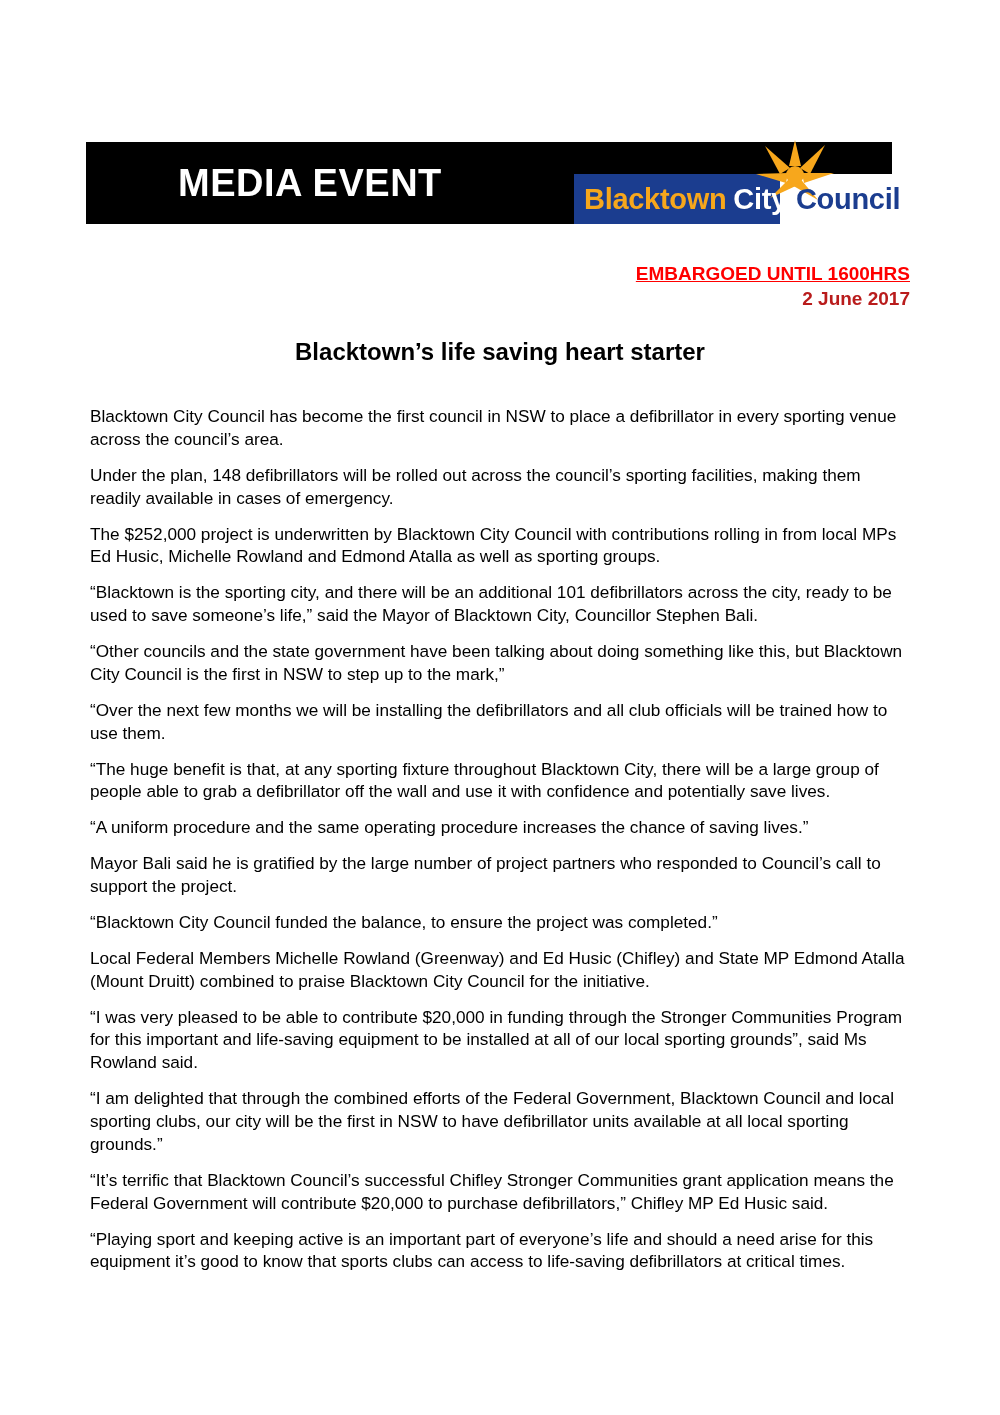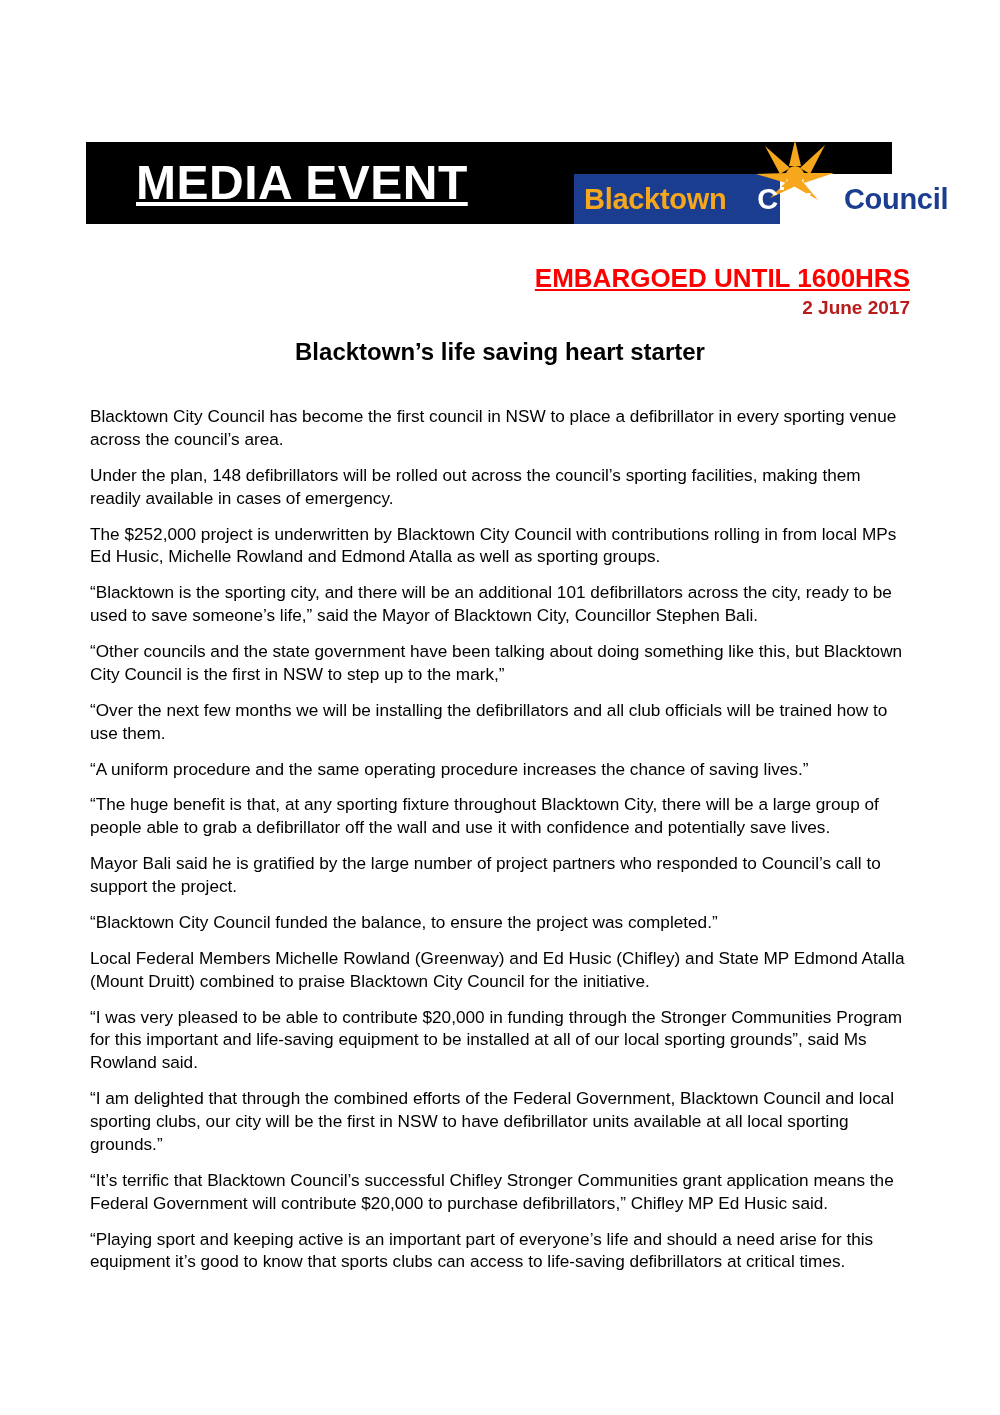--- a/index.html
+++ b/index.html
@@ -30,26 +30,25 @@
     top: 142px;
     width: 806px;
     height: 82px;
     background: #000000;
     display: flex;
     align-items: center;
     justify-content: space-between;
   }
   .header-title {
     color: #ffffff;
-    font-size: 48px;
+    font-size: 38px;
     font-weight: bold;
     letter-spacing: 0.5px;
-    margin-left: 50px;
+    margin-left: 92px;
     line-height: 1;
-    text-decoration: underline;
   }
 
   
   .logo-wrap {
     position: relative;
     width: 318px;
     height: 82px;
     margin-right: 0px;
     flex: 0 0 auto;
   }
@@ -76,21 +75,20 @@
     left: 0;
     top: 32px;
     width: 318px;
     height: 50px;
     display: flex;
     align-items: center;
     font-size: 29px;
     font-weight: bold;
     white-space: nowrap;
     letter-spacing: -0.3px;
-    gap: 24px;
   }
   .logo-text .lt-black {
     color: #f7a71c;
     padding-left: 10px;
   }
   .logo-text .lt-city {
     color: #ffffff;
     padding-left: 7px;
   }
   .logo-text .lt-council {
@@ -107,21 +105,21 @@
 
   
   .embargo {
     position: absolute;
     right: 90px;
     top: 262px;
     text-align: right;
   }
   .embargo-line {
     color: #ff0000;
-    font-size: 26px;
+    font-size: 19px;
     font-weight: bold;
     text-decoration: underline;
     line-height: 1.25;
   }
   .embargo-date {
     color: #b91c1c;
     font-size: 19px;
     font-weight: bold;
     line-height: 1.35;
   }
@@ -192,22 +190,22 @@
 
   <div class="headline">Blacktown’s life saving heart starter</div>
 
   <div class="body-text">
     <p>Blacktown City Council has become the first council in NSW to place a defibrillator in every sporting venue across the council’s area.</p>
     <p>Under the plan, 148 defibrillators will be rolled out across the council’s sporting facilities, making them readily available in cases of emergency.</p>
     <p>The $252,000 project is underwritten by Blacktown City Council with contributions rolling in from local MPs Ed Husic, Michelle Rowland and Edmond Atalla as well as sporting groups.</p>
     <p>“Blacktown is the sporting city, and there will be an additional 101 defibrillators across the city, ready to be used to save someone’s life,” said the Mayor of Blacktown City, Councillor Stephen Bali.</p>
     <p>“Other councils and the state government have been talking about doing something like this, but Blacktown City Council is the first in NSW to step up to the mark,”</p>
     <p>“Over the next few months we will be installing the defibrillators and all club officials will be trained how to use them.</p>
+    <p>“The huge benefit is that, at any sporting fixture throughout Blacktown City, there will be a large group of people able to grab a defibrillator off the wall and use it with confidence and potentially save lives.</p>
     <p>“A uniform procedure and the same operating procedure increases the chance of saving lives.”</p>
-    <p>“The huge benefit is that, at any sporting fixture throughout Blacktown City, there will be a large group of people able to grab a defibrillator off the wall and use it with confidence and potentially save lives.</p>
     <p>Mayor Bali said he is gratified by the large number of project partners who responded to Council’s call to support the project.</p>
     <p>“Blacktown City Council funded the balance, to ensure the project was completed.”</p>
     <p>Local Federal Members Michelle Rowland (Greenway) and Ed Husic (Chifley) and State MP Edmond Atalla (Mount Druitt) combined to praise Blacktown City Council for the initiative.</p>
     <p>“I was very pleased to be able to contribute $20,000 in funding through the Stronger Communities Program for this important and life-saving equipment to be installed at all of our local sporting grounds”, said Ms Rowland said.</p>
     <p>“I am delighted that through the combined efforts of the Federal Government, Blacktown Council and local sporting clubs, our city will be the first in NSW to have defibrillator units available at all local sporting grounds.”</p>
     <p>“It’s terrific that Blacktown Council’s successful Chifley Stronger Communities grant application means the Federal Government will contribute $20,000 to purchase defibrillators,” Chifley MP Ed Husic said.</p>
     <p>“Playing sport and keeping active is an important part of everyone’s life and should a need arise for this equipment it’s good to know that sports clubs can access to life-saving defibrillators at critical times.</p>
   </div>
 
 </div>

